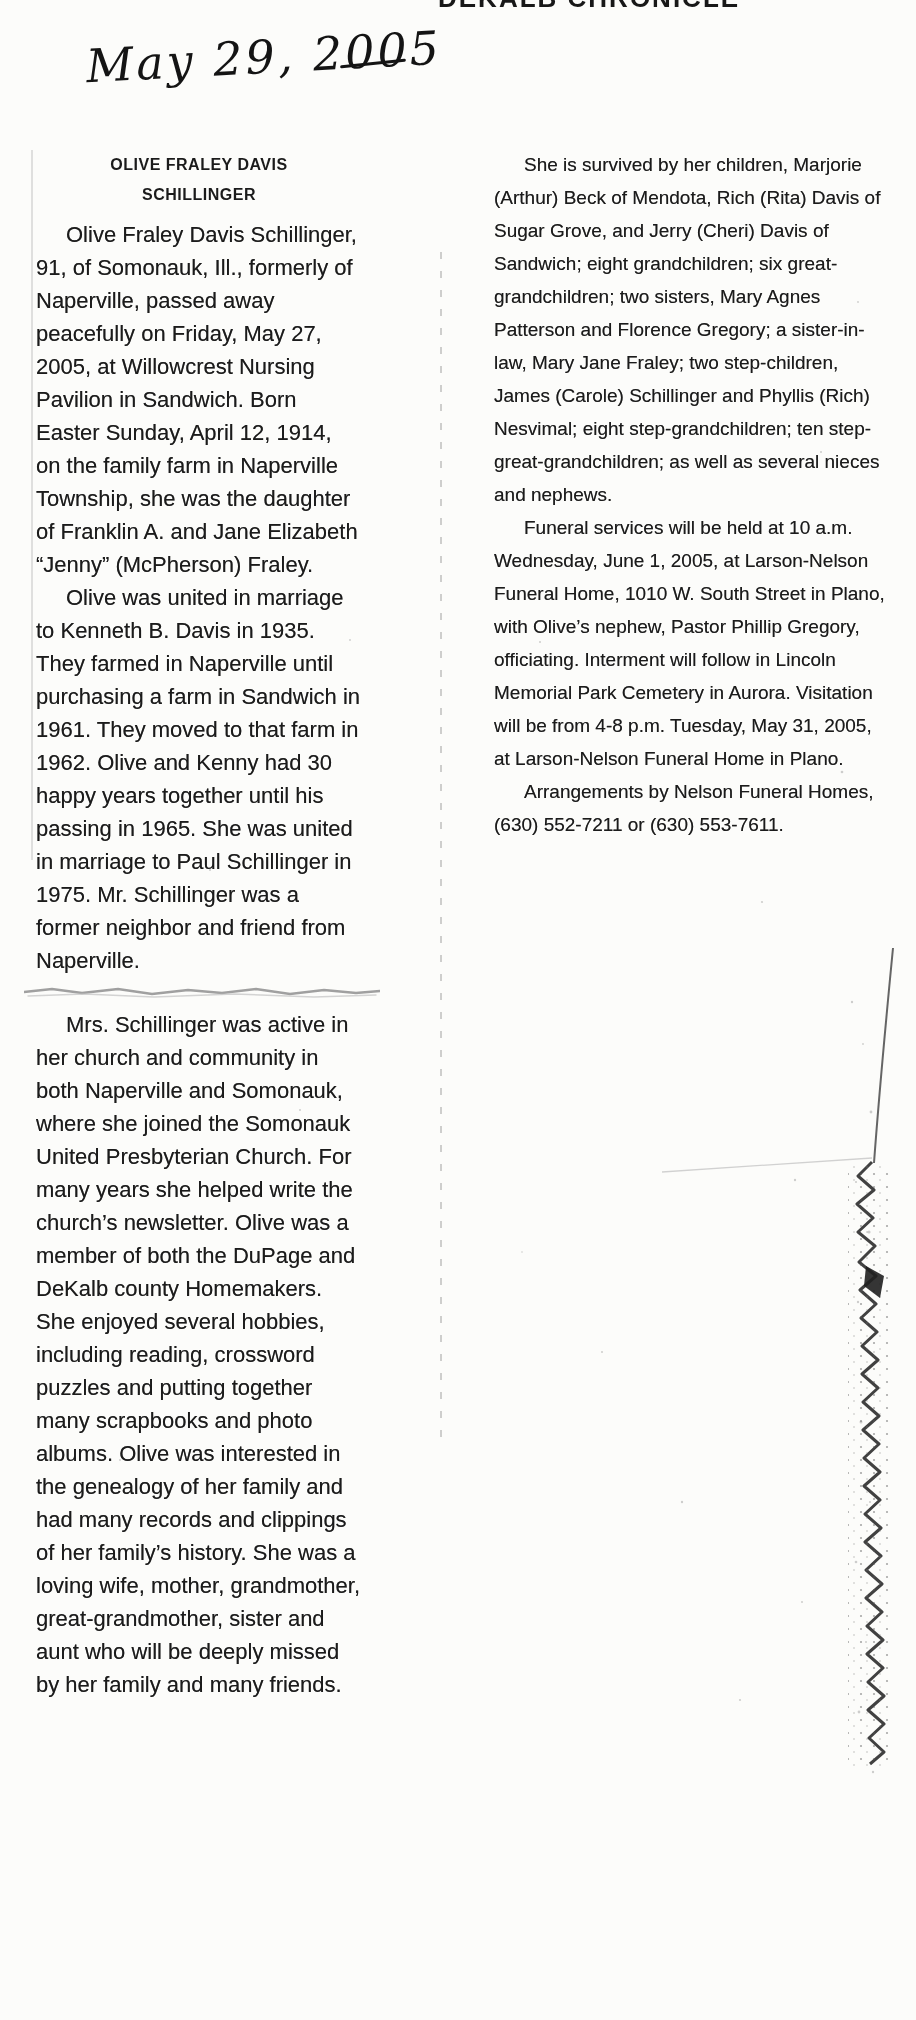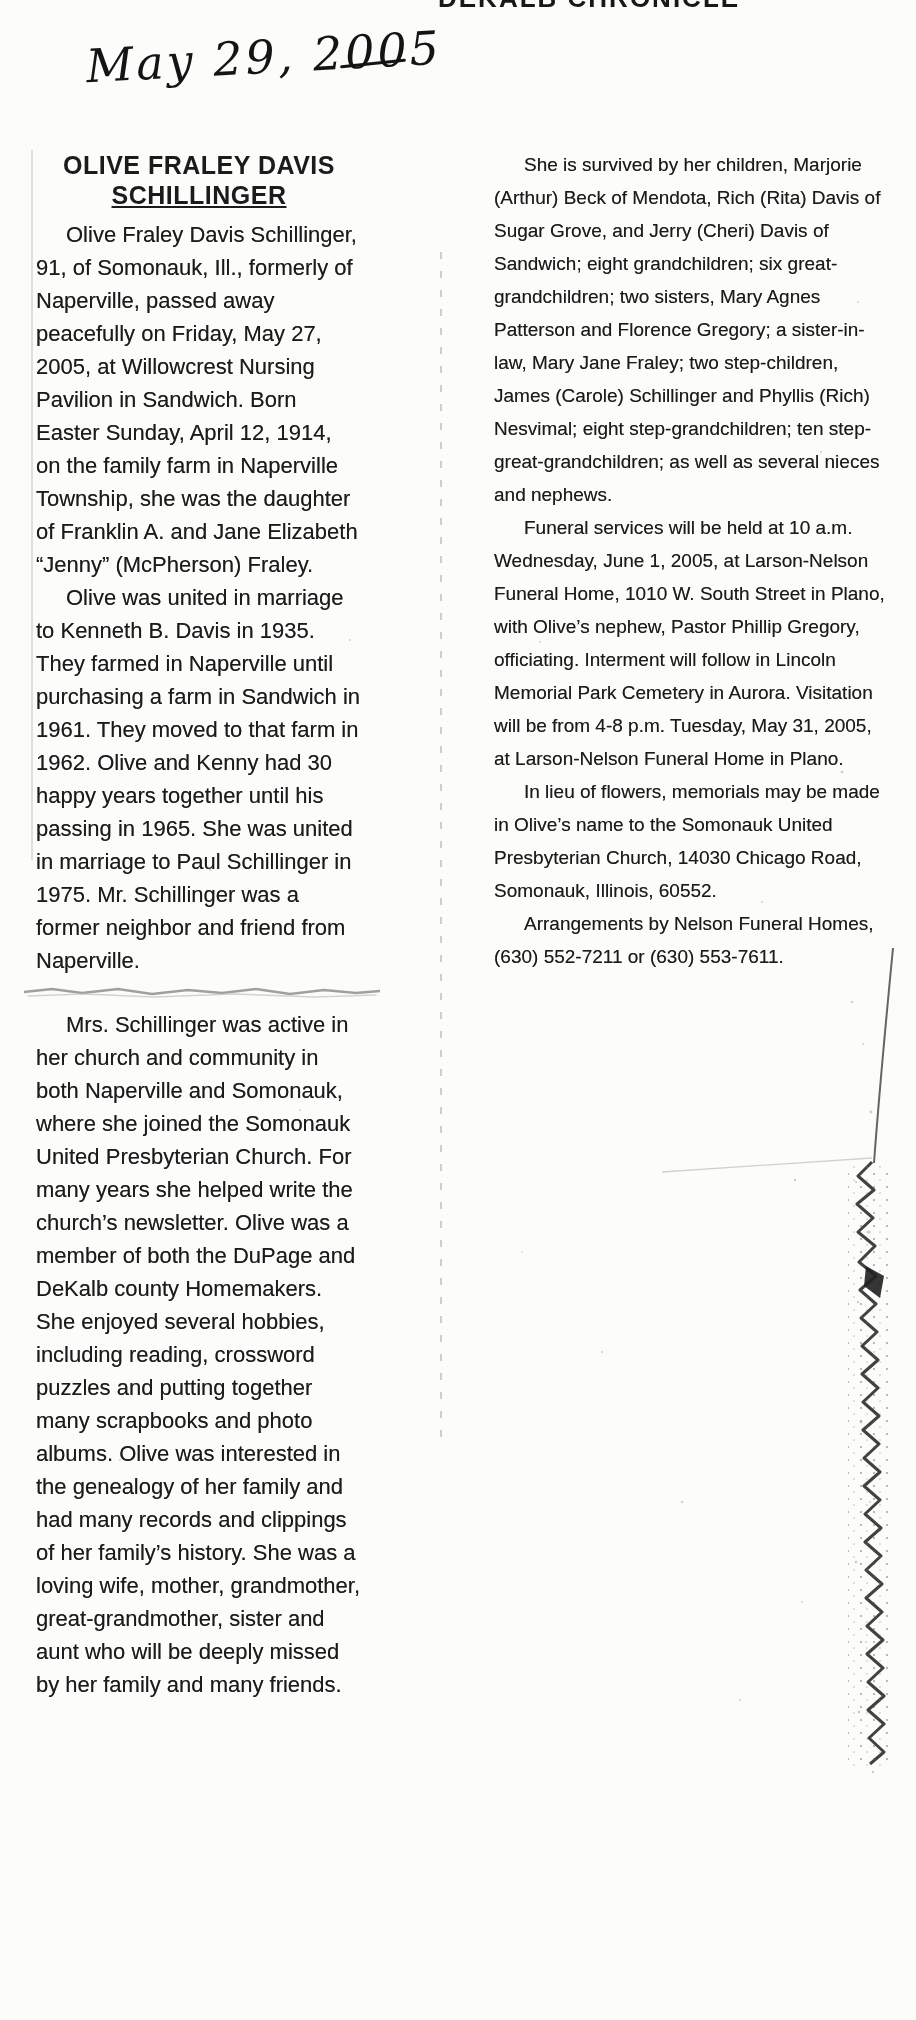--- a/index.html
+++ b/index.html
@@ -27,21 +27,21 @@
   }
   .pen-tail{
     position:absolute;left:340px;top:62px;width:66px;height:3px;
     background:#141414;transform:rotate(-6deg);border-radius:2px;
   }
   
   .col{position:absolute;text-align:left;}
   .col-left{left:36px;top:150px;width:326px;font-size:22px;line-height:33px;}
   .col-right{left:494px;top:148px;width:392px;font-size:19px;line-height:33px;}
   .headline{
-    text-align:center;font-weight:bold;font-size:25px;line-height:30px;
+    text-align:center;font-weight:bold;font-size:16px;line-height:30px;
     margin:0 0 8px 0;letter-spacing:0.5px;
   }
   .col p{margin:0;text-indent:30px;text-shadow:0 0 0.4px rgba(20,20,20,0.55);}
   
   .tear{display:block;width:356px;height:18px;margin:5px 0 8px -12px;}
   
   .overlay{position:absolute;left:0;top:0;width:916px;height:2020px;pointer-events:none;}
 </style>
 </head>
 <body>
@@ -50,34 +50,33 @@
 
   <div class="masthead-clip">
     <span>DEKALB CHRONICLE</span>
   </div>
 
   <div class="handwritten">May 29, 2005</div>
   <div class="pen-tail"></div>
 
   <div class="col col-left">
     <div class="headline">OLIVE FRALEY DAVIS</div>
-    <div class="headline" style="margin-top:-8px;text-decoration:underline;">SCHILLINGER</div>
+    <div class="headline" style="margin-top:-8px;">SCHILLINGER</div>
     <p>Olive Fraley Davis Schillinger, 91, of Somonauk, Ill., formerly of Naperville, passed away peacefully on Friday, May 27, 2005, at Willowcrest Nursing Pavilion in Sandwich. Born Easter Sunday, April 12, 1914, on the family farm in Naperville Township, she was the daughter of Franklin A. and Jane Elizabeth “Jenny” (McPherson) Fraley.</p>
     <p>Olive was united in marriage to Kenneth B. Davis in 1935. They farmed in Naperville until purchasing a farm in Sandwich in 1961. They moved to that farm in 1962. Olive and Kenny had 30 happy years together until his passing in 1965. She was united in marriage to Paul Schillinger in 1975. Mr. Schillinger was a former neighbor and friend from Naperville.</p>
     <svg class="tear" viewBox="0 0 356 18">
       <polyline points="0,10 28,7 58,11 94,7 128,12 164,8 198,11 232,7 266,12 300,8 332,11 356,9" fill="none" stroke="#8f8f8f" stroke-width="2.6" stroke-linecap="round" opacity="0.85"></polyline>
       <polyline points="4,14 60,12 130,15 210,12 290,15 352,13" fill="none" stroke="#c2c2c2" stroke-width="1.4" stroke-linecap="round" opacity="0.7"></polyline>
     </svg>
     <p>Mrs. Schillinger was active in her church and community in both Naperville and Somonauk, where she joined the Somonauk United Presbyterian Church. For many years she helped write the church’s newsletter. Olive was a member of both the DuPage and DeKalb county Homemakers. She enjoyed several hobbies, including reading, crossword puzzles and putting together many scrapbooks and photo albums. Olive was interested in the genealogy of her family and had many records and clippings of her family’s history. She was a loving wife, mother, grandmother, great-grandmother, sister and aunt who will be deeply missed by her family and many friends.</p>
   </div>
 
   <div class="col col-right">
     <p>She is survived by her children, Marjorie (Arthur) Beck of Mendota, Rich (Rita) Davis of Sugar Grove, and Jerry (Cheri) Davis of Sandwich; eight grandchildren; six great-grandchildren; two sisters, Mary Agnes Patterson and Florence Gregory; a sister-in-law, Mary Jane Fraley; two step-children, James (Carole) Schillinger and Phyllis (Rich) Nesvimal; eight step-grandchildren; ten step-great-grandchildren; as well as several nieces and nephews.</p>
     <p>Funeral services will be held at 10 a.m. Wednesday, June 1, 2005, at Larson-Nelson Funeral Home, 1010 W. South Street in Plano, with Olive’s nephew, Pastor Phillip Gregory, officiating. Interment will follow in Lincoln Memorial Park Cemetery in Aurora. Visitation will be from 4-8 p.m. Tuesday, May 31, 2005, at Larson-Nelson Funeral Home in Plano.</p>
-    <p>In lieu of flowers, memorials may be made in Olive’s name to the Somonauk United Presbyterian Church, 14030 Chicago Road, Somonauk, Illinois, 60552.</p>
     <p>Arrangements by Nelson Funeral Homes, (630) 552-7211 or (630) 553-7611.</p>
   </div>
 
   <svg class="overlay" viewBox="0 0 916 2020">
     <defs>
       <pattern id="speck" width="13" height="13" patternUnits="userSpaceOnUse">
         <circle cx="3" cy="4" r="1.1" fill="#555"></circle>
         <circle cx="9" cy="10" r="0.8" fill="#7a7a7a"></circle>
       </pattern>
     </defs>

